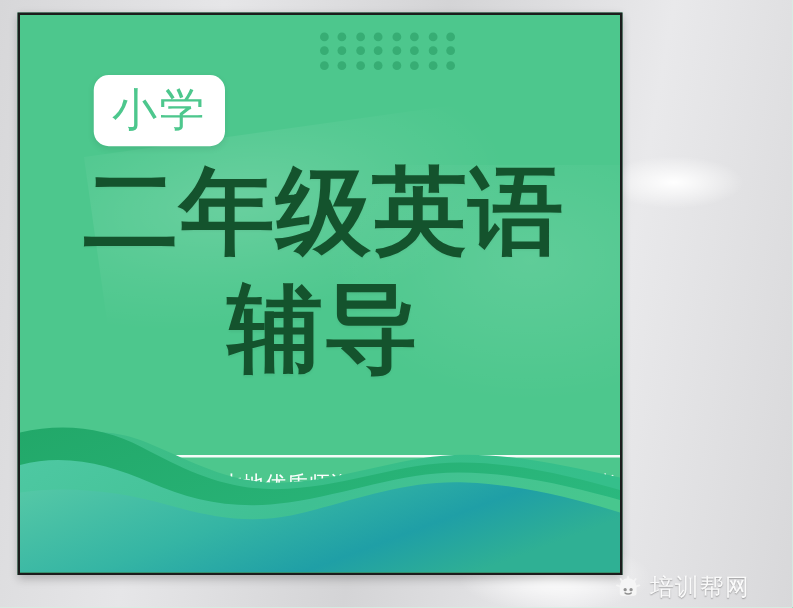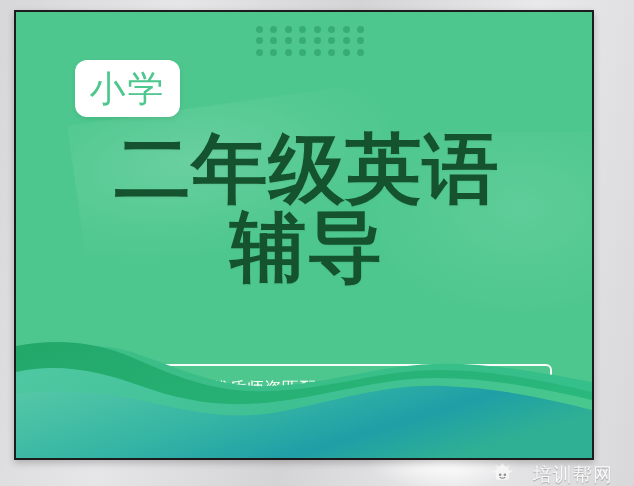--- a/index.html
+++ b/index.html
@@ -26,21 +26,21 @@
       radial-gradient(ellipse 100px 40px at 30% 88%, #ffffff 0%, rgba(255,255,255,0) 70%),
       radial-gradient(ellipse 110px 40px at 70% 95%, #ffffff 0%, rgba(255,255,255,0) 70%),
       linear-gradient(100deg, #d7d7d9 0%, #e6e6e8 25%, #d4d4d6 50%, #e9e9eb 75%, #d8d8da 100%);
   }
 
   
   #card {
     position: absolute;
     left: 14px;
     top: 10px;
-    width: 580px;
+    width: 484px;
     height: 450px;
     background: #4dc78d;
     border: 2px solid #1c1c1c;
     box-sizing: border-box;
     overflow: hidden;
     box-shadow: 0 3px 7px rgba(0,0,0,0.22);
   }
 
   
   .sheen {
@@ -123,21 +123,21 @@
     display: block;
     font-size: 76px;
     line-height: 1.02;
     padding-left: 6px;
   }
   #title .line2 {
     display: block;
     font-size: 76px;
     line-height: 1.02;
     padding-left: 6px;
-    margin-top: 0;
+    margin-top: 16px;
   }
 
   
   #features {
     position: absolute;
     left: 74px;
     top: 352px;
     width: 462px;
     height: 48px;
     border: 2px solid rgba(255,255,255,0.95);
@@ -178,22 +178,22 @@
     pointer-events: none;
   }
 
   
   #watermark {
     position: absolute;
     left: 492px;
     top: 456px;
     height: 28px;
     display: flex;
-    align-items: flex-end;
-    gap: 20px;
+    align-items: center;
+    gap: 7px;
     color: #ffffff;
     opacity: 0.92;
   }
   #watermark .wm-text {
     font-size: 19px;
     line-height: 1;
     letter-spacing: 1px;
     color: #fdfdfd;
     font-family: "DejaVu Sans", "Liberation Sans", sans-serif;
     text-shadow: 0 1px 1px rgba(80,80,80,0.5);

